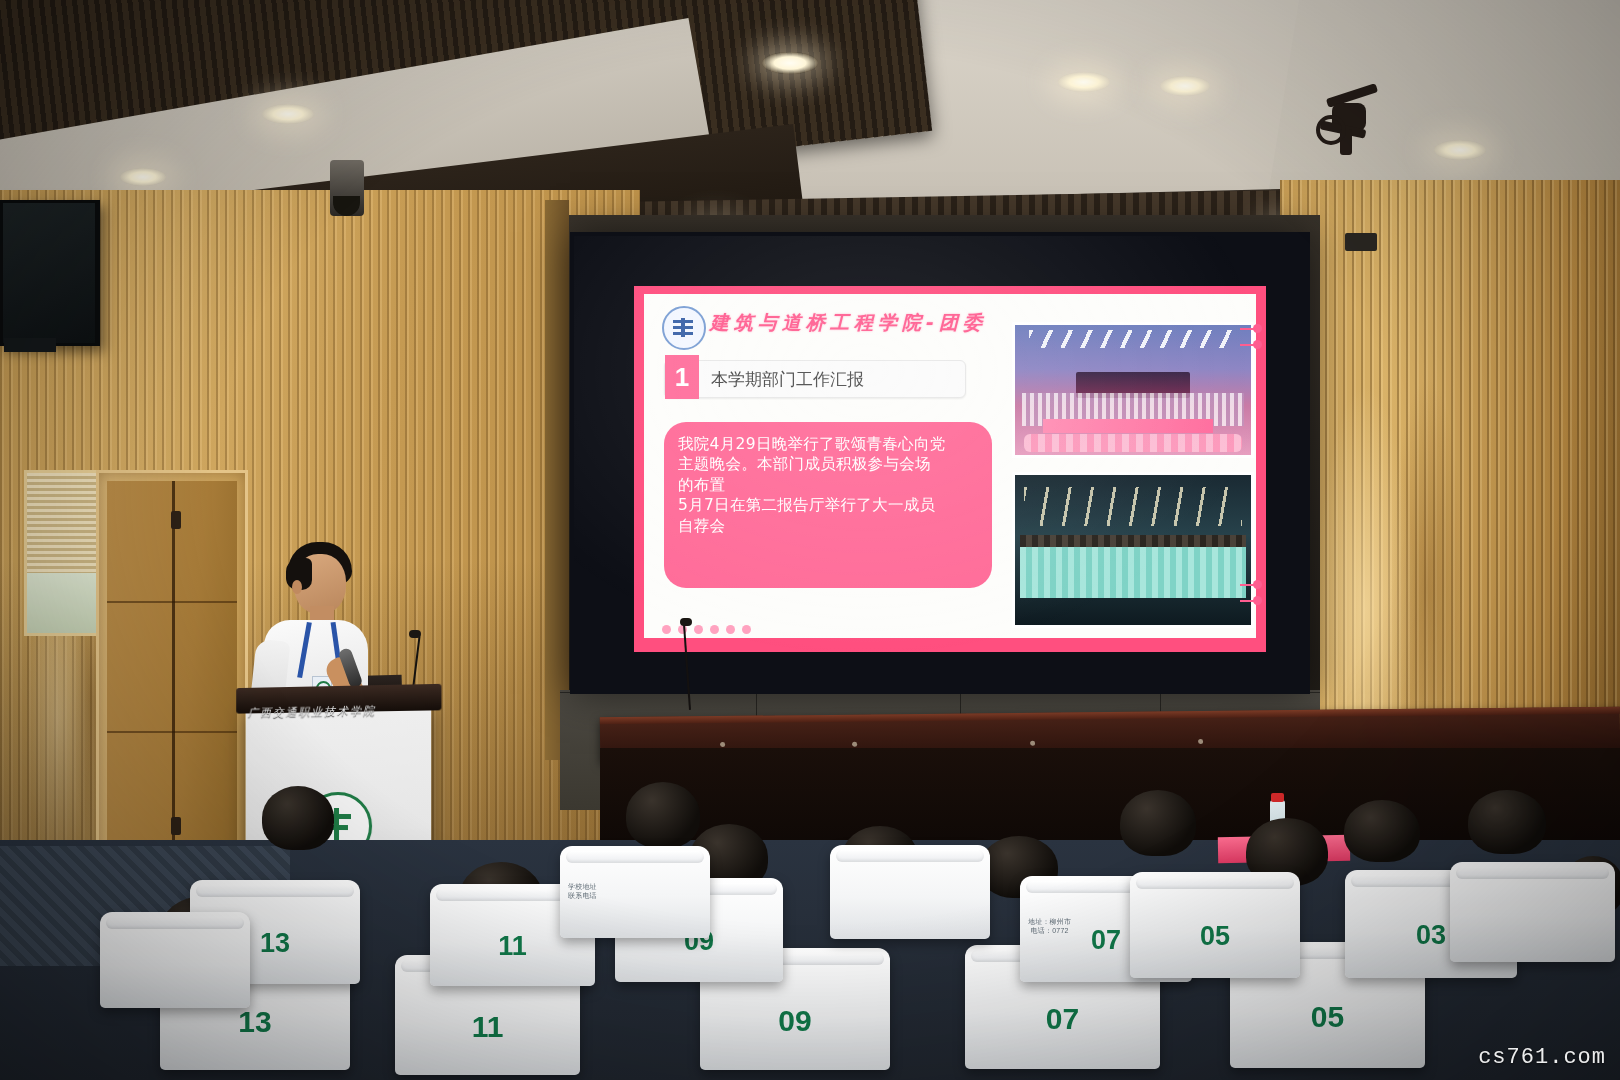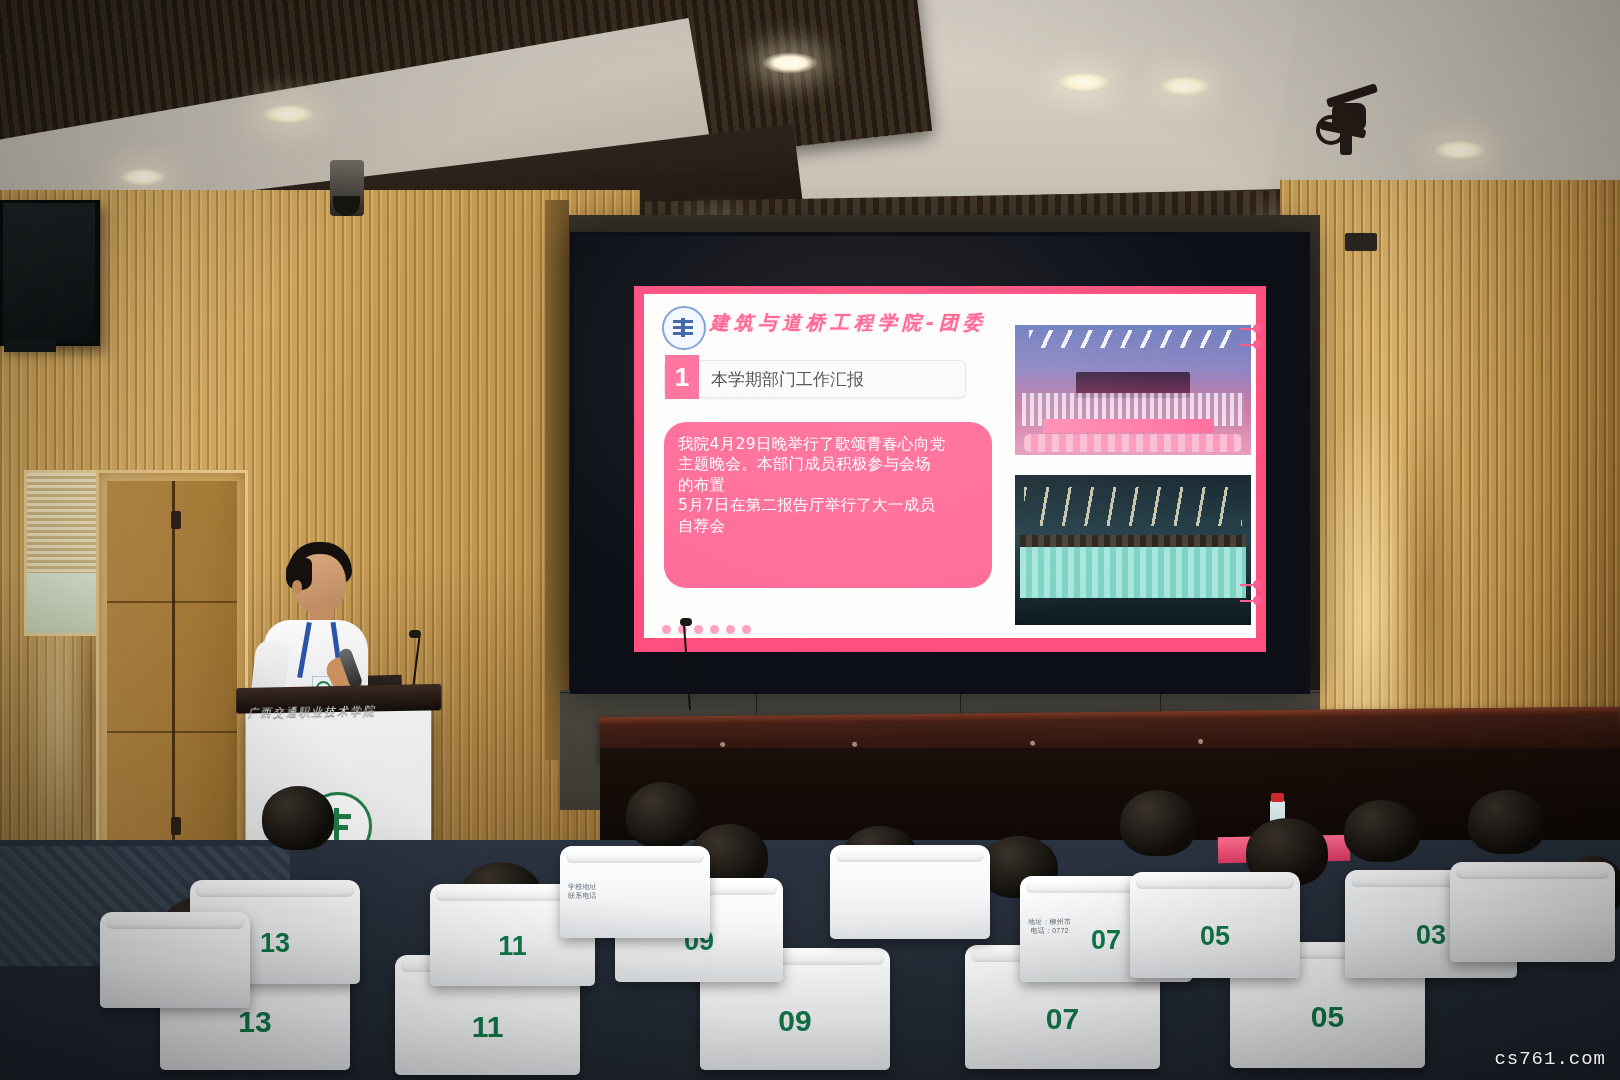--- a/index.html
+++ b/index.html
@@ -278,21 +278,21 @@
   .chair-text{position:absolute;color:#5d6a74;font-family:"Liberation Sans",sans-serif;
     text-align:center;line-height:1.25;letter-spacing:.2px;white-space:nowrap;}
 
   .table-runner{position:absolute;left:1218px;top:836px;width:132px;height:26px;
     background:linear-gradient(180deg,#ff6f92,#e03a64);transform:rotate(-1deg);}
   .bottle{position:absolute;left:1270px;top:800px;width:15px;height:42px;
     background:linear-gradient(180deg,#e4eff2,#c7d8dd);border-radius:3px;}
   .bottle-cap{position:absolute;left:1271px;top:793px;width:13px;height:9px;
     background:#d22a2a;border-radius:2px;}
 
-  .watermark{position:absolute;right:14px;bottom:10px;color:#ffffff;font-size:19px;
+  .watermark{position:absolute;right:14px;bottom:10px;color:#ffffff;font-size:22px;
     letter-spacing:1px;font-family:"Liberation Mono",monospace;opacity:.92;
     text-shadow:0 1px 3px rgba(0,0,0,.7);}
 
   .vignette{position:absolute;inset:0;pointer-events:none;
     background:radial-gradient(ellipse at 50% 45%, rgba(0,0,0,0) 52%, rgba(0,0,0,.40) 100%);}
 </style>
 </head>
 <body>
 
 <div id="scene">

